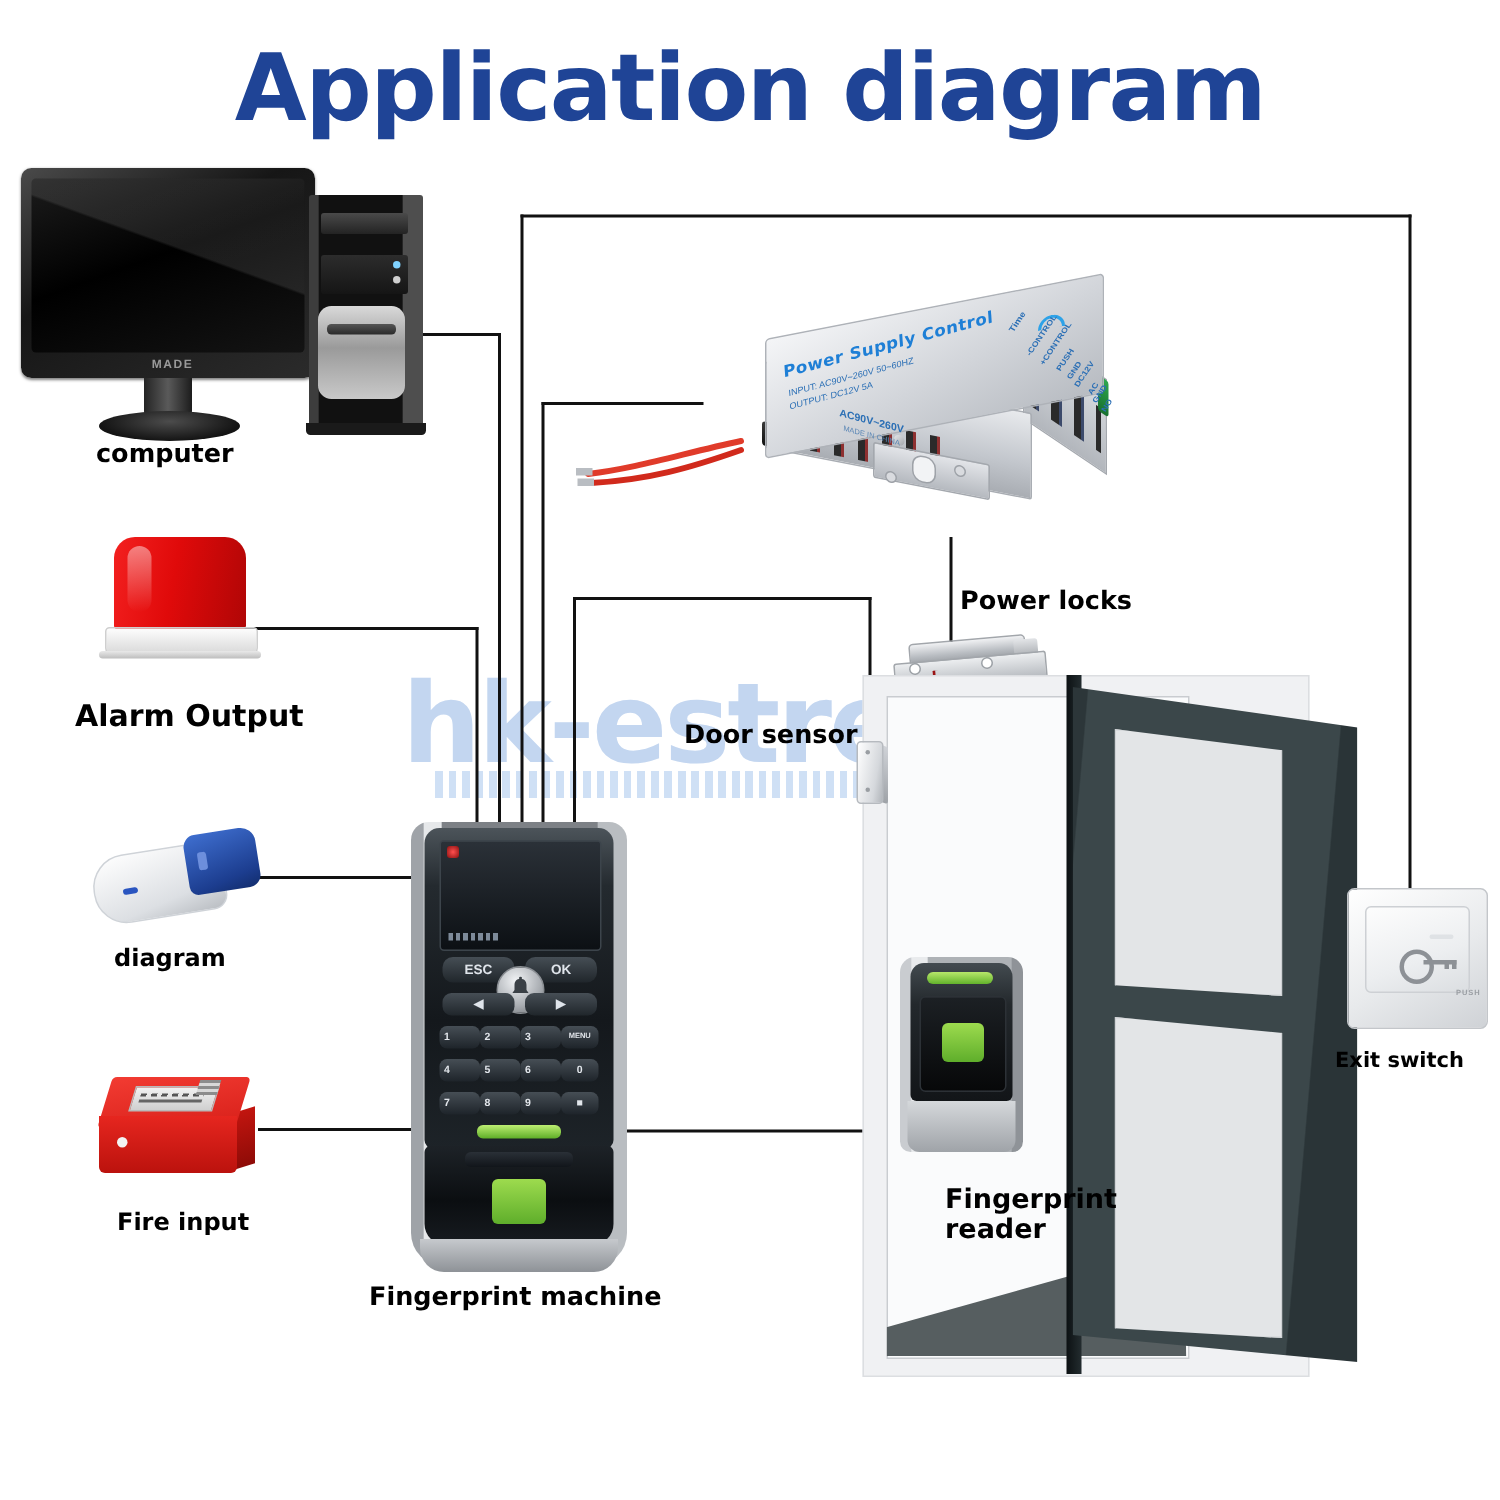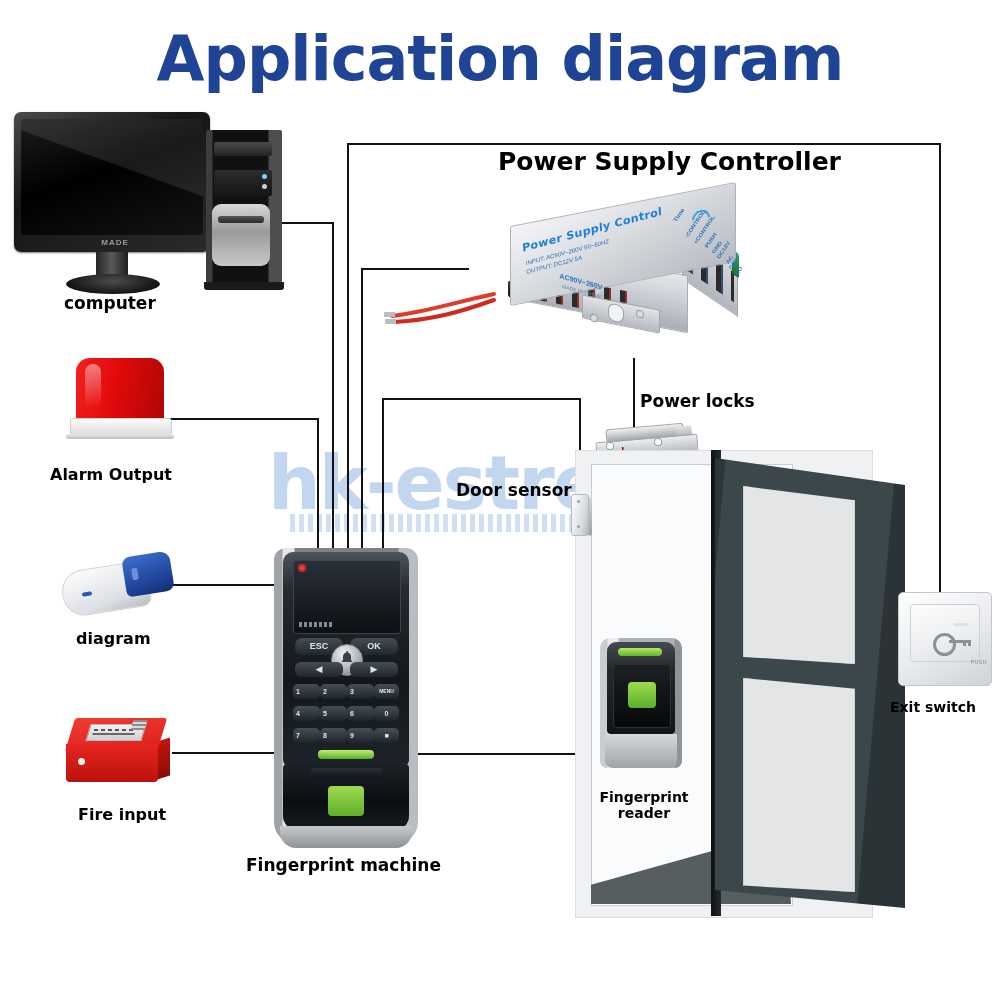--- a/index.html
+++ b/index.html
@@ -319,41 +319,40 @@
     <div class="pc-slot"></div>
     <div class="pc-foot"></div>
   </div>
   <div class="lbl" style="left:64px;top:294px;font-size:17px;">computer</div>
 
   <div id="alarm">
     <div class="al-dome"></div>
     <div class="al-base"></div>
     <div class="al-lip"></div>
   </div>
-  <div class="lbl" style="left:50px;top:466px;font-size:16px;">Alarm Output</div>
+  <div class="lbl" style="left:50px;top:466px;font-size:20px;">Alarm Output</div>
 
   <div id="doorbell">
     <div class="db-white"></div>
     <div class="db-blue"></div>
     <div class="db-led"></div>
     <div class="db-btn"></div>
   </div>
   <div class="lbl" style="left:76px;top:630px;font-size:16px;">diagram</div>
 
   <div id="fire">
     <div class="fi-side"></div>
     <div class="fi-top"></div>
     <div class="fi-sticker"></div>
     <div class="fi-term"></div>
     <div class="fi-front"></div>
     <div class="fi-dot"></div>
   </div>
   <div class="lbl" style="left:78px;top:806px;font-size:16px;">Fire input</div>
 
-  <div class="lbl" style="left:498px;top:148px;font-size:25px;">Power Supply Controller</div>
 
   <div id="psu">
     <svg id="psu-wires" viewBox="0 0 150 46">
       <path d="M118,8 C80,16 50,26 16,30" stroke="#e03b2a" stroke-width="4" fill="none" stroke-linecap="round"></path>
       <path d="M118,14 C84,26 56,34 18,36" stroke="#d12a1c" stroke-width="4" fill="none" stroke-linecap="round"></path>
       <rect x="8" y="26" width="11" height="5" fill="#b9bdc2"></rect>
       <rect x="9" y="33" width="11" height="5" fill="#b9bdc2"></rect>
     </svg>
 
     <div class="psu-right"></div>
@@ -420,21 +419,21 @@
   <div class="lbl" style="left:456px;top:481px;font-size:17px;">Door sensor</div>
 
   <div id="fpreader">
     <div class="fr-shell"></div>
     <div class="fr-face"></div>
     <div class="fr-green"></div>
     <div class="fr-window"></div>
     <div class="fr-pad"></div>
     <div class="fr-base"></div>
   </div>
-  <div class="lbl" style="left:598px;top:790px;font-size:14px;text-align:center;width:92px;">
+  <div class="lbl" style="left:630px;top:790px;font-size:18px;text-align:left;width:92px;">
     <div>Fingerprint</div>
     <div>reader</div>
   </div>
 
   <div id="exitsw">
     <div class="ex-plate"></div>
     <div class="ex-btn">
       <div class="ex-slot"></div>
       <div class="ex-keyring"></div>
       <div class="ex-keyshaft"></div>

